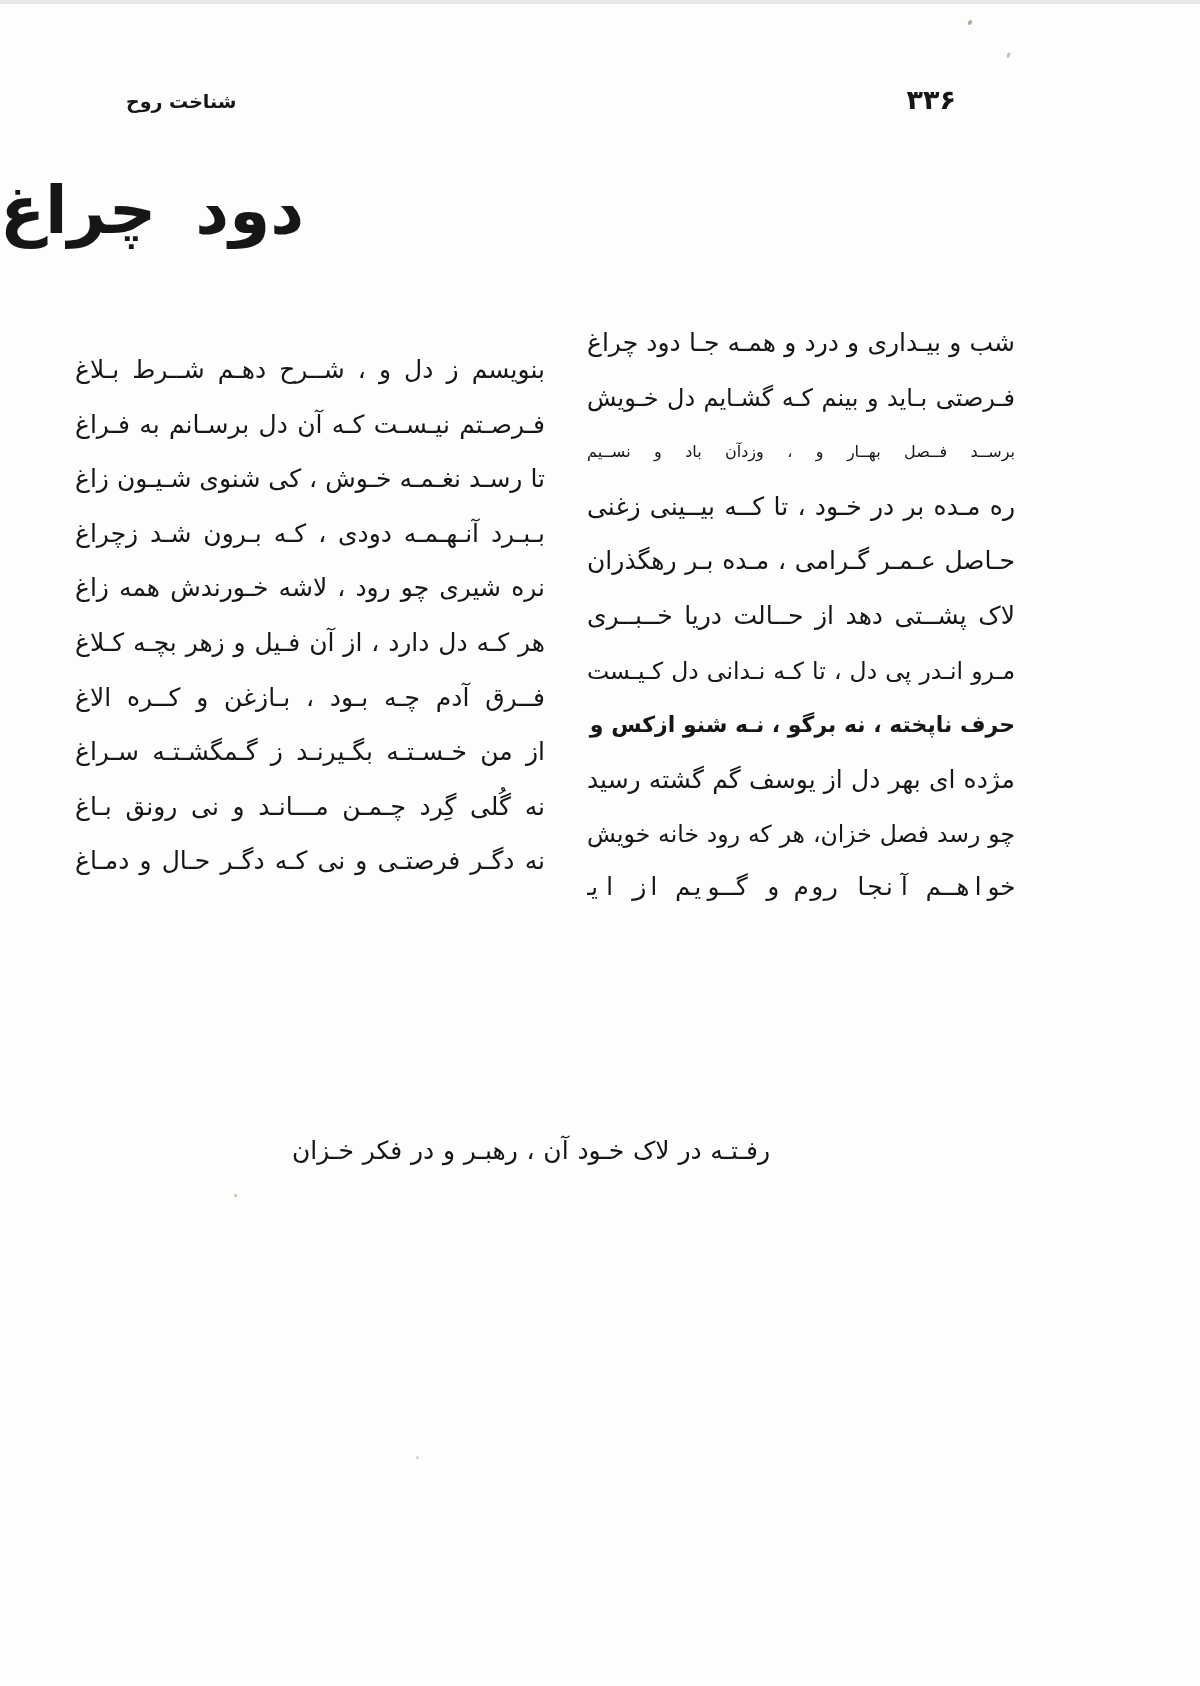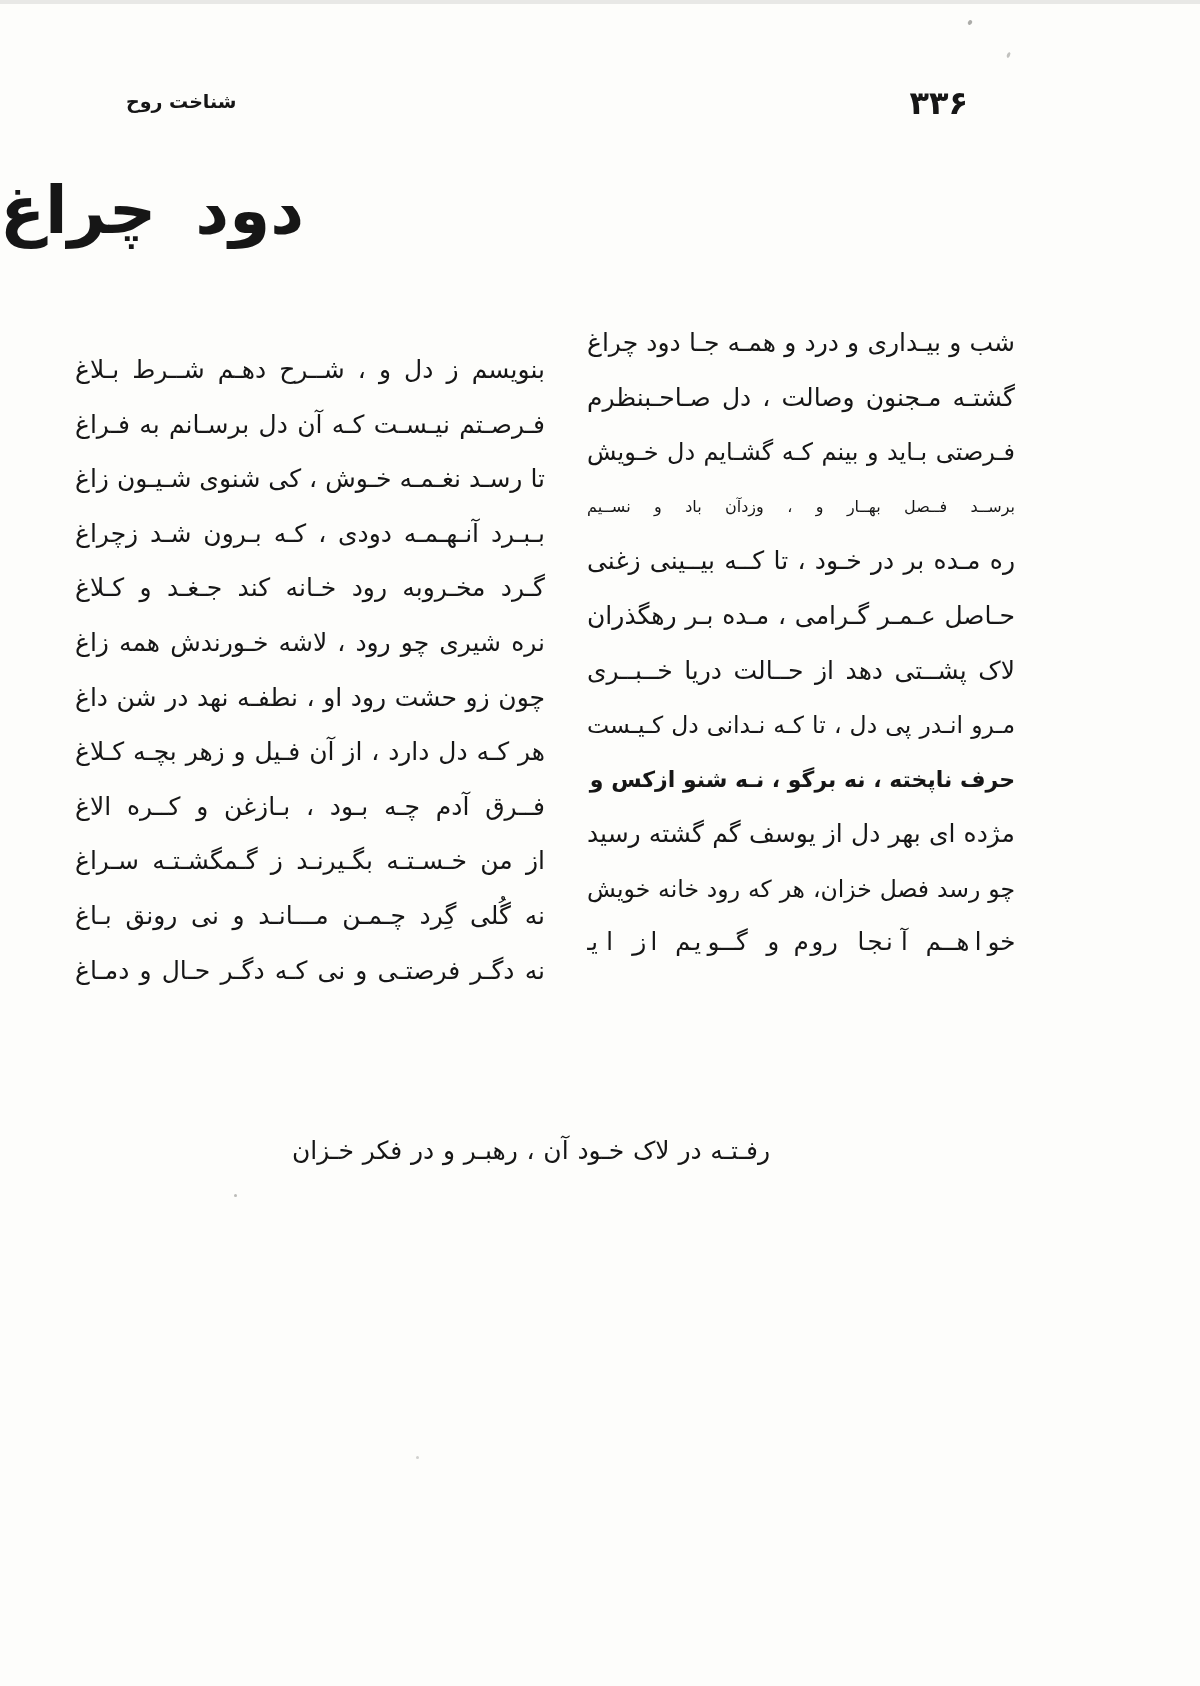--- a/index.html
+++ b/index.html
@@ -22,22 +22,22 @@
     position: absolute;
     top: 86px;
     left: 126px;
     font-size: 19px;
     font-weight: bold;
     direction: rtl;
   }
   .page-number {
     position: absolute;
     top: 80px;
-    right: 232px;
-    font-size: 32px;
+    right: 244px;
+    font-size: 27px;
     font-weight: bold;
     direction: rtl;
   }
   .poem-title {
     position: absolute;
     top: 168px;
     left: 0;
     width: 100%;
     text-align: left;
     font-size: 66px;
@@ -95,41 +95,38 @@
 <div class="page">
 
   <div class="running-head">شناخت روح</div>
 
   <div class="page-number">۳۳۶</div>
 
   <div class="poem-title">دود چراغ</div>
 
   <div class="poem-col col-right">
       <div class="poem-line">شب و بیـداری و درد و همـه جـا دود چراغ</div>
-      <div class="poem-line">گشتـه مـجنون وصالت ، دل صـاحـبنظرم</div>
       <div class="poem-line" style="font-size: 24px;">فـرصتی بـاید و بینم کـه گشـایم دل خـویش</div>
       <div class="poem-line" style="font-size: 16px;">برســد فــصل بهــار و ، وزدآن باد و نســیم</div>
       <div class="poem-line">ره مـده بر در خـود ، تا کــه بیــینی زغنی</div>
       <div class="poem-line">حـاصل عـمـر گـرامی ، مـده بـر رهگذران</div>
       <div class="poem-line">لاک پشــتی دهد از حــالت دریا خــبــری</div>
       <div class="poem-line" style="font-size: 23.5px;">مـرو انـدر پی دل ، تا کـه نـدانی دل کـیـست</div>
       <div class="poem-line" style="font-size: 22px; font-weight: bold;">حرف ناپخته ، نه برگو ، نـه شنو ازکس و خویش</div>
       <div class="poem-line">مژده ای بهر دل از یوسف گم گشته رسید</div>
       <div class="poem-line" style="font-size: 23.5px;">چو رسد فصل خزان، هر که رود خانه خویش</div>
       <div class="poem-line" style="font-size: 24.5px; font-family: Liberation Mono, monospace;">خواهـم آنجا روم و گـویم از این چرخ کـبود</div>
     </div>
 
   <div class="poem-col col-left">
       <div class="poem-line">بنویسم ز دل و ، شــرح دهـم شــرط بـلاغ</div>
       <div class="poem-line">فـرصـتم نیـسـت کـه آن دل برسـانم به فـراغ</div>
       <div class="poem-line">تا رسـد نغـمـه خـوش ، کی شنوی شـیـون زاغ</div>
       <div class="poem-line">بـبـرد آنـهـمـه دودی ، کـه بـرون شـد زچراغ</div>
-      <div class="poem-line">گـرد مخـروبه رود خـانه کند جـغـد و کـلاغ</div>
       <div class="poem-line">نره شیری چو رود ، لاشه خـورندش همه زاغ</div>
-      <div class="poem-line">چون زو حشت رود او ، نطفـه نهد در شن داغ</div>
       <div class="poem-line">هر کـه دل دارد ، از آن فـیل و زهر بچـه کـلاغ</div>
       <div class="poem-line">فــرق آدم چـه بـود ، بـازغن و کــره الاغ</div>
       <div class="poem-line">از من خـسـتـه بگـیرنـد ز گـمگشـتـه سـراغ</div>
       <div class="poem-line">نه گُلی گِرد چـمـن مـــانـد و نی رونق بـاغ</div>
       <div class="poem-line">نه دگـر فرصتـی و نی کـه دگـر حـال و دمـاغ</div>
     </div>
 
   <div class="closing-couplet">
       <div class="poem-line">رفـتـه در لاک خـود آن ، رهبـر و در فکر خـزان</div>
     </div>

